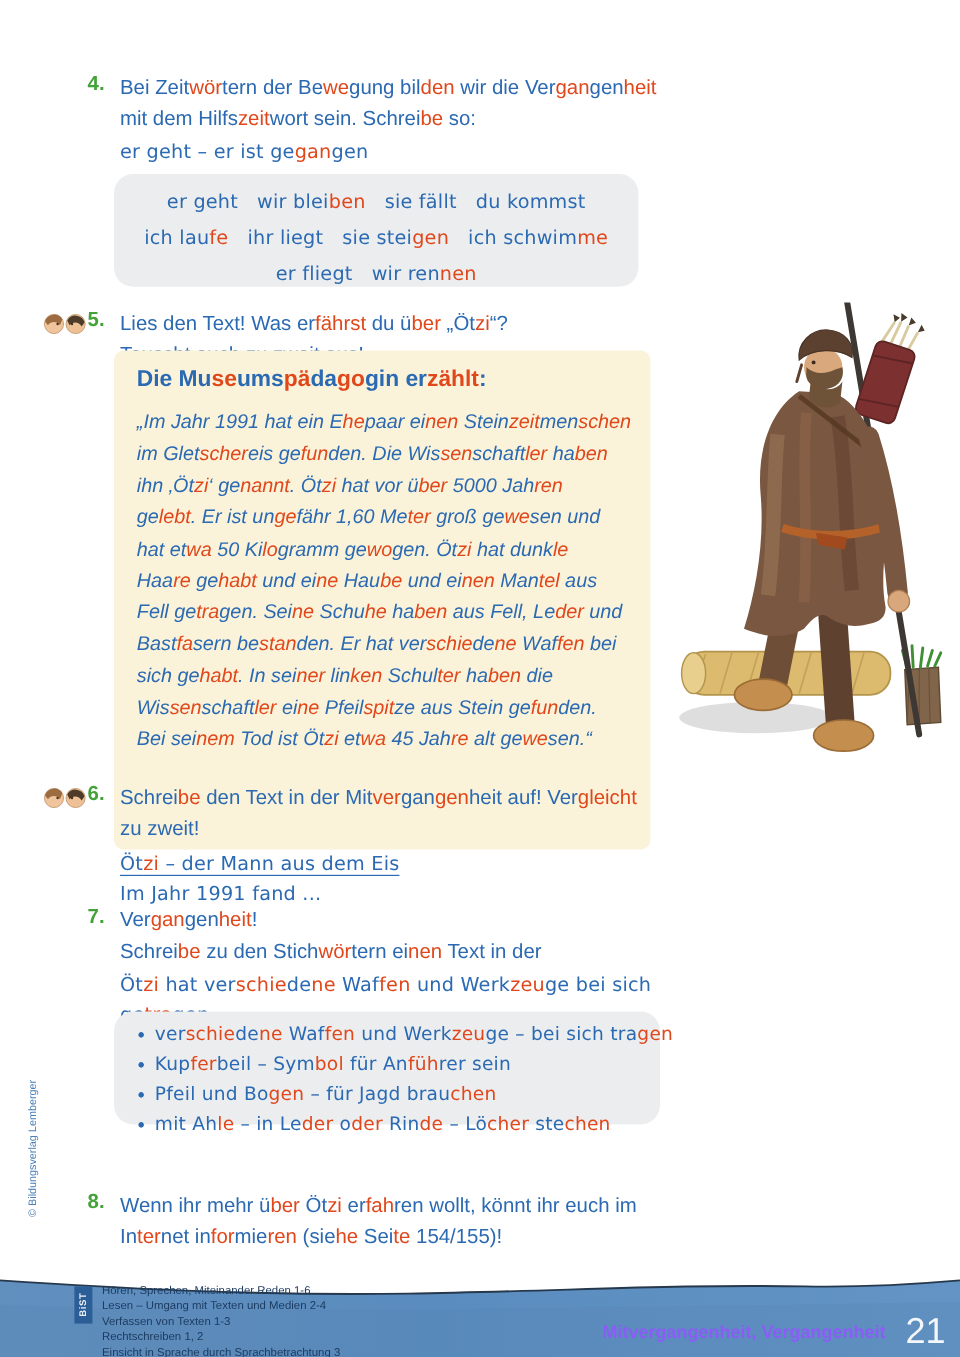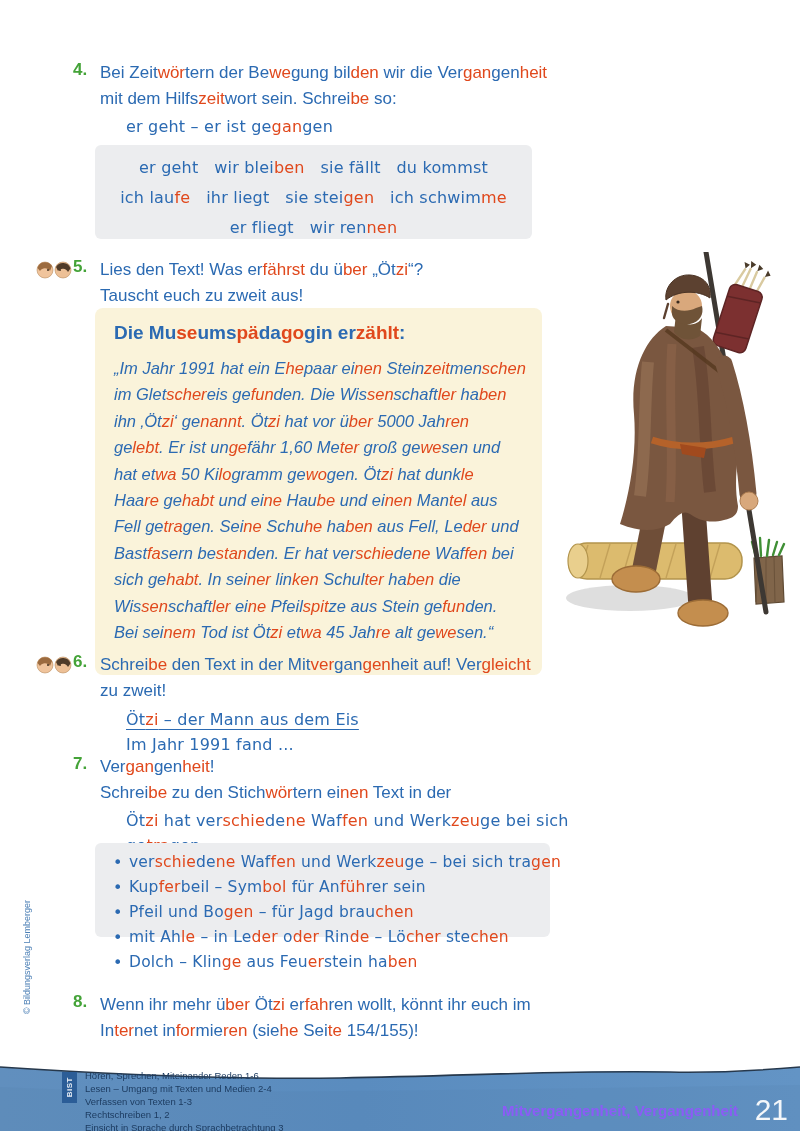--- a/index.html
+++ b/index.html
@@ -15,32 +15,32 @@
   }
   .seg-b{color:var(--blue);} .seg-r{color:var(--red);}
 
   .ex{position:absolute; left:100px;}
   .ex-num{
     position:absolute; left:-27px; top:0; color:var(--green);
     font-size:17px; font-weight:bold;
   }
   .partner-icon{position:absolute; left:-64px; top:1px; width:36px; height:22px;}
   .iline{font-size:17px; line-height:26px; white-space:pre; color:var(--blue);}
-  .school-line{font-size:16px; line-height:25px; white-space:pre; font-family:"DejaVu Sans", sans-serif; letter-spacing:.2px;margin-left:26px;}
+  .school-line{font-size:16px; line-height:25px; white-space:pre; font-family:"DejaVu Sans", sans-serif; letter-spacing:.2px;}
   .underlined{text-decoration:underline; text-decoration-color:var(--blue); text-underline-offset:4px;}
 
   .graybox{
-    position:absolute; background:var(--gbox); border-radius:6px;
+    position:absolute; background:var(--gbox); border-radius:16px;
   }
   .graybox .centerline{text-align:center; white-space:pre-wrap;
     font-family:"DejaVu Sans", sans-serif; font-size:16px; line-height:30px; letter-spacing:.2px;}
   .box1{left:95px; top:145px; width:437px; height:94px; padding-top:8px; box-sizing:border-box;}
 
   .ybox{
-    position:absolute; left:95px; top:308px; width:447px; height:367px;
+    position:absolute; left:95px; top:292px; width:447px; height:416px;
     background:var(--ybox); border-radius:8px; box-sizing:border-box;
     padding:13px 0 0 19px;
   }
   .ybox-title{font-size:19px; font-weight:bold; line-height:24px; white-space:pre; margin-bottom:10px;}
   .ybox-body .yline{
     font-style:italic; font-size:16.5px; line-height:26.4px; white-space:pre;
   }
 
   .box2{left:95px; top:843px; width:455px; height:94px; padding:7px 0 0 14px; box-sizing:border-box;}
   .bullet-line{
@@ -201,21 +201,20 @@
     <div class="iline"><span class="seg-b">Schrei</span><span class="seg-r">be</span><span class="seg-b"> zu den Stich</span><span class="seg-r">wör</span><span class="seg-b">tern ei</span><span class="seg-r">nen</span><span class="seg-b"> Text in der</span></div>
     <div class="school-line" style="margin-top:2px;"><span class="seg-b">Öt</span><span class="seg-r">zi</span><span class="seg-b"> hat ver</span><span class="seg-r">schie</span><span class="seg-b">de</span><span class="seg-r">ne</span><span class="seg-b"> Waf</span><span class="seg-r">fen</span><span class="seg-b"> und Werk</span><span class="seg-r">zeu</span><span class="seg-b">ge bei sich</span></div>
     <div class="school-line"><span class="seg-b">ge</span><span class="seg-r">tra</span><span class="seg-b">gen.</span></div>
   </section>
 
   <div class="graybox box2">
       <div class="bullet-line"><span class="seg-b">ver</span><span class="seg-r">schie</span><span class="seg-b">de</span><span class="seg-r">ne</span><span class="seg-b"> Waf</span><span class="seg-r">fen</span><span class="seg-b"> und Werk</span><span class="seg-r">zeu</span><span class="seg-b">ge – bei sich tra</span><span class="seg-r">gen</span></div>
       <div class="bullet-line"><span class="seg-b">Kup</span><span class="seg-r">fer</span><span class="seg-b">beil – Sym</span><span class="seg-r">bol</span><span class="seg-b"> für An</span><span class="seg-r">füh</span><span class="seg-b">rer sein</span></div>
       <div class="bullet-line"><span class="seg-b">Pfeil und Bo</span><span class="seg-r">gen</span><span class="seg-b"> – für Jagd brau</span><span class="seg-r">chen</span></div>
       <div class="bullet-line"><span class="seg-b">mit Ah</span><span class="seg-r">le</span><span class="seg-b"> – in Le</span><span class="seg-r">der</span><span class="seg-b"> o</span><span class="seg-r">der</span><span class="seg-b"> Rin</span><span class="seg-r">de</span><span class="seg-b"> – Lö</span><span class="seg-r">cher</span><span class="seg-b"> ste</span><span class="seg-r">chen</span></div>
-      <div class="bullet-line"><span class="seg-b">Dolch – Klin</span><span class="seg-r">ge</span><span class="seg-b"> aus Feu</span><span class="seg-r">er</span><span class="seg-b">stein ha</span><span class="seg-r">ben</span></div>
     </div>
 
   <section class="ex" style="top:992px;">
     <span class="ex-num">8.</span>
     <div class="iline"><span class="seg-b">Wenn ihr mehr ü</span><span class="seg-r">ber</span><span class="seg-b"> Öt</span><span class="seg-r">zi</span><span class="seg-b"> er</span><span class="seg-r">fah</span><span class="seg-b">ren wollt, könnt ihr euch im</span></div>
     <div class="iline"><span class="seg-b">In</span><span class="seg-r">ter</span><span class="seg-b">net in</span><span class="seg-r">for</span><span class="seg-b">mie</span><span class="seg-r">ren</span><span class="seg-b"> (sie</span><span class="seg-r">he</span><span class="seg-b"> Sei</span><span class="seg-r">te</span><span class="seg-b"> 154/155)!</span></div>
   </section>
 
   <div class="copyright">© Bildungsverlag Lemberger</div>
 

